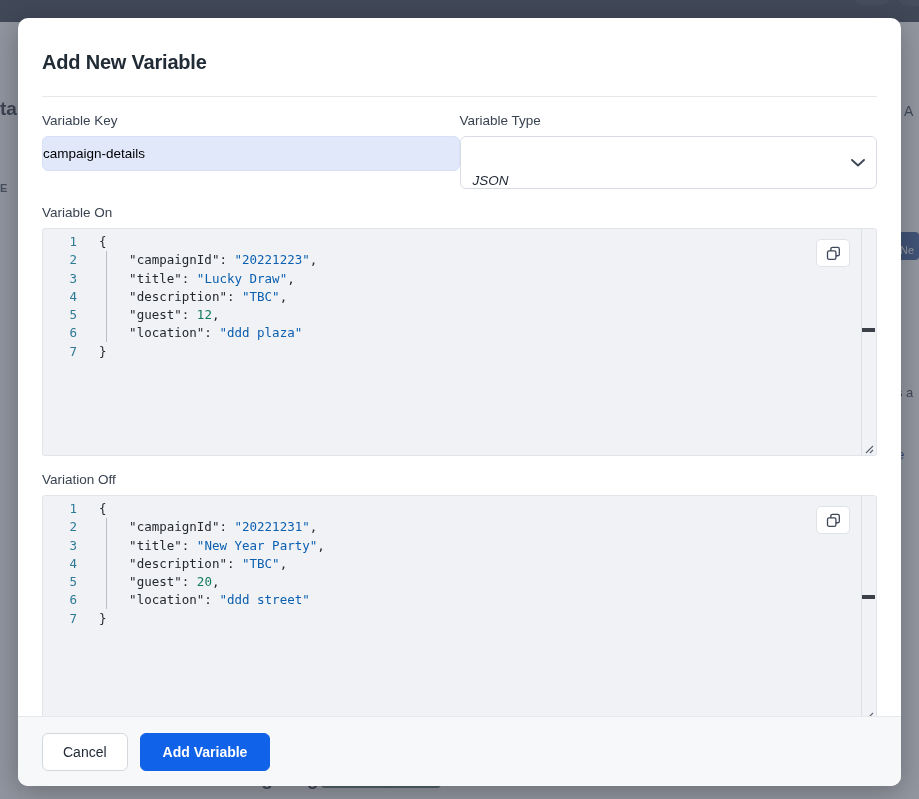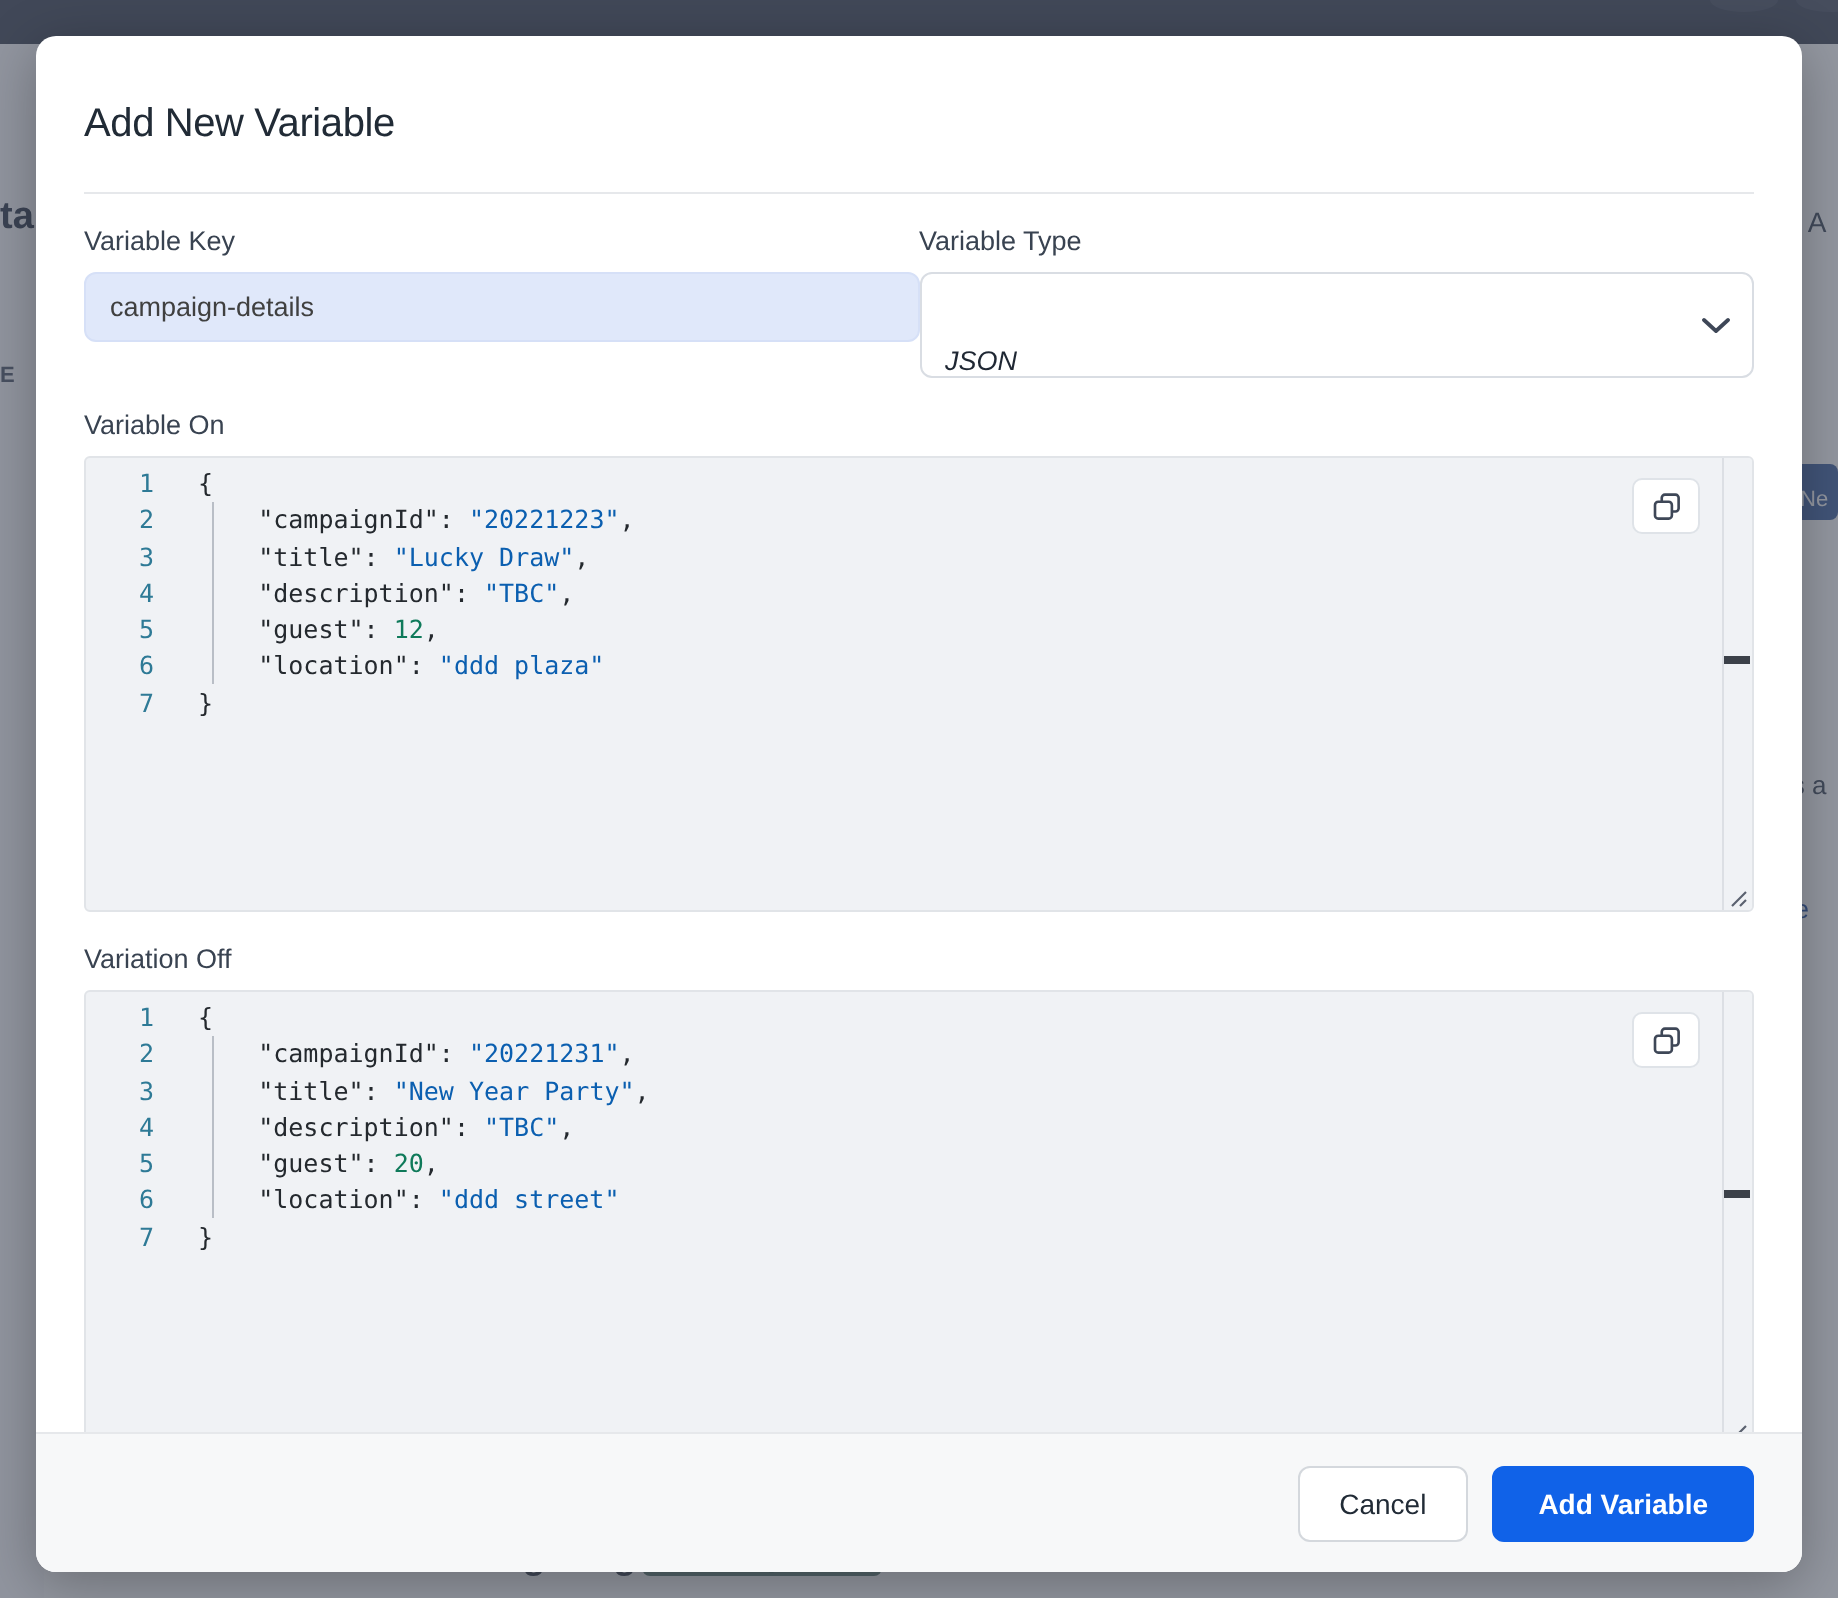--- a/index.html
+++ b/index.html
@@ -61,21 +61,21 @@
     display: flex; flex-direction: column;
     overflow: hidden;
   }
   #modal-scroll {
     flex: 1 1 auto;
     padding: 0 24px;
     overflow: hidden;
   }
   #modal-title {
     font-size: 20px;
-    font-weight: normal;
+    font-weight: bold;
     color: #212b36;
     letter-spacing: -0.2px;
     padding: 33px 0 22px 0;
     margin: 0;
   }
   .divider {
     height: 1px;
     background: #e6e8eb;
     margin: 0 0 0 0;
   }
@@ -93,23 +93,23 @@
     margin-bottom: 8px;
     display: block;
   }
 
   .text-input {
     width: 100%;
     height: 35px;
     border-radius: 6px;
     border: 1px solid #d6e0f7;
     background: #e0e8fa;
-    padding: 0 12px;
+    padding: 0 0;
     font-size: 13.5px;
-    color: #404040;
+    color: #000000;
     font-family: "Liberation Sans", sans-serif;
     outline: none;
   }
 
   .select-wrap { position: relative; width: 100%; }
   .select-box {
     width: 100%;
     height: 53px;
     border-radius: 6px;
     border: 1px solid #d9dde3;
@@ -210,21 +210,20 @@
   }
 
   
   #modal-footer {
     flex: 0 0 auto;
     height: 70px;
     background: #f7f8f9;
     border-top: 1px solid #e6e8eb;
     display: flex;
     align-items: center;
-    justify-content: flex-end;
     gap: 12px;
     padding: 4px 24px;
   }
   .btn {
     font-size: 14px;
     border-radius: 6px;
     cursor: pointer;
     font-family: "Liberation Sans", sans-serif;
     height: 38px;
     padding: 0 20px;

